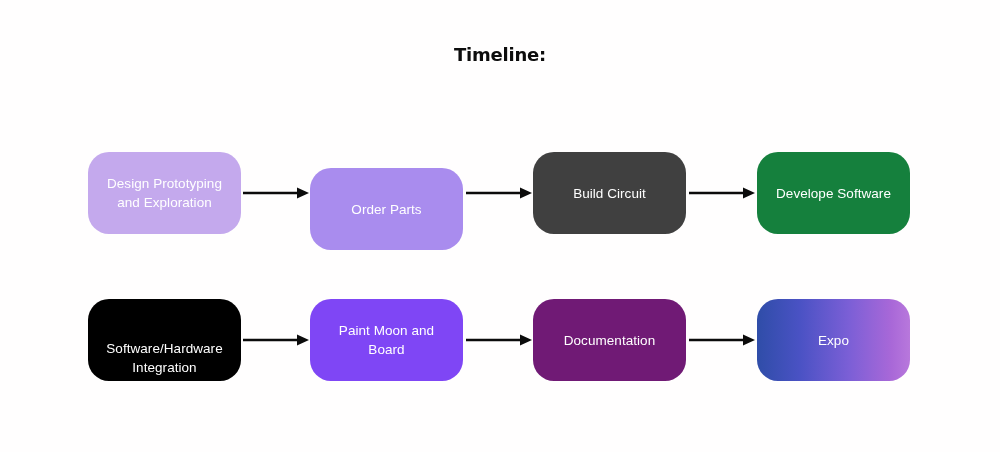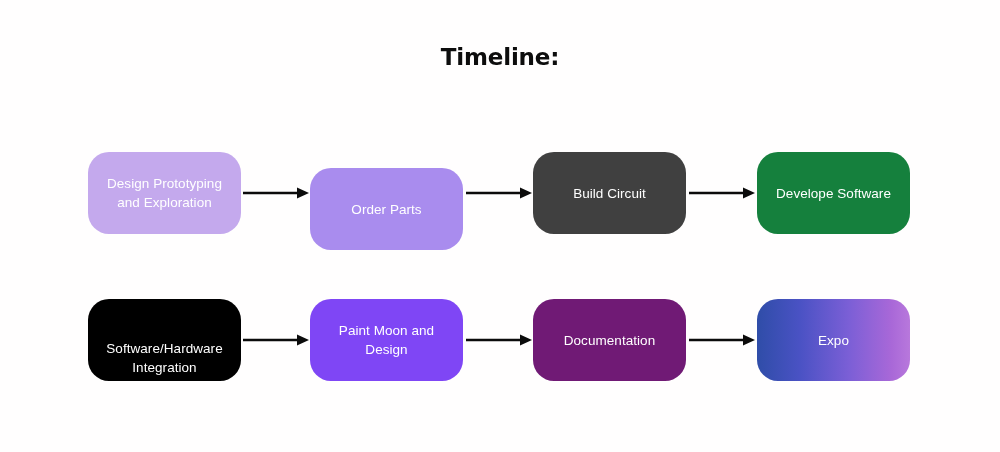--- a/index.html
+++ b/index.html
@@ -18,21 +18,21 @@
     position: relative;
     width: 1000px;
     height: 452px;
   }
   .page-title {
     position: absolute;
     left: 0;
     top: 44px;
     width: 1000px;
     text-align: center;
-    font-size: 23px;
+    font-size: 18px;
     font-weight: 700;
     letter-spacing: -0.2px;
     color: #0d0d0d;
     font-family: "DejaVu Sans", sans-serif;
   }
   .flow-row {
     position: absolute;
     left: 0;
     width: 1000px;
     height: 82px;
@@ -124,21 +124,21 @@
       <span class="node-label">Software/Hardware
 Integration</span>
     </div>
 
     <svg class="connector conn-0" viewBox="0 0 66 14" xmlns="http://www.w3.org/2000/svg">
       <line x1="0" y1="7" x2="55" y2="7" stroke="#0b0b0b" stroke-width="2.4"></line>
       <polygon points="54,1.5 66,7 54,12.5" fill="#0b0b0b"></polygon>
     </svg>
 
     <div class="node pos-1" style="background: rgb(127, 70, 245);">
-      <span class="node-label">Paint Moon and Design</span>
+      <span class="node-label">Paint Moon and Board</span>
     </div>
 
     <svg class="connector conn-1" viewBox="0 0 66 14" xmlns="http://www.w3.org/2000/svg">
       <line x1="0" y1="7" x2="55" y2="7" stroke="#0b0b0b" stroke-width="2.4"></line>
       <polygon points="54,1.5 66,7 54,12.5" fill="#0b0b0b"></polygon>
     </svg>
 
     <div class="node pos-2" style="background: #701a75;">
       <span class="node-label">Documentation</span>
     </div>

